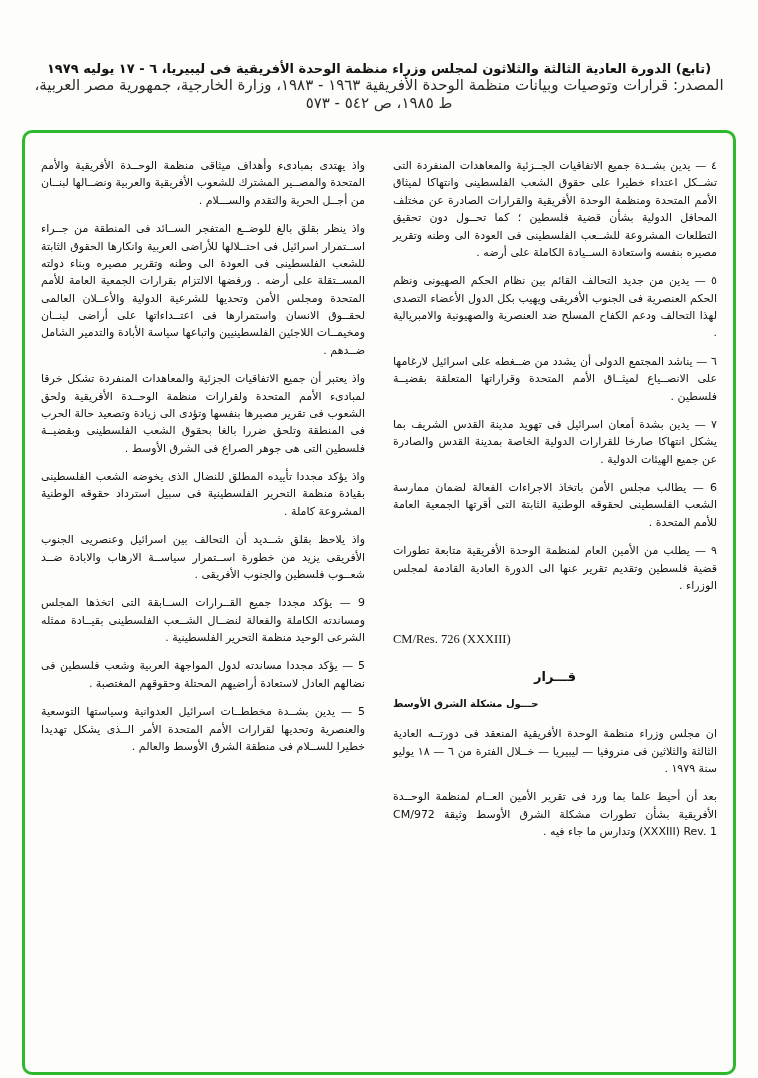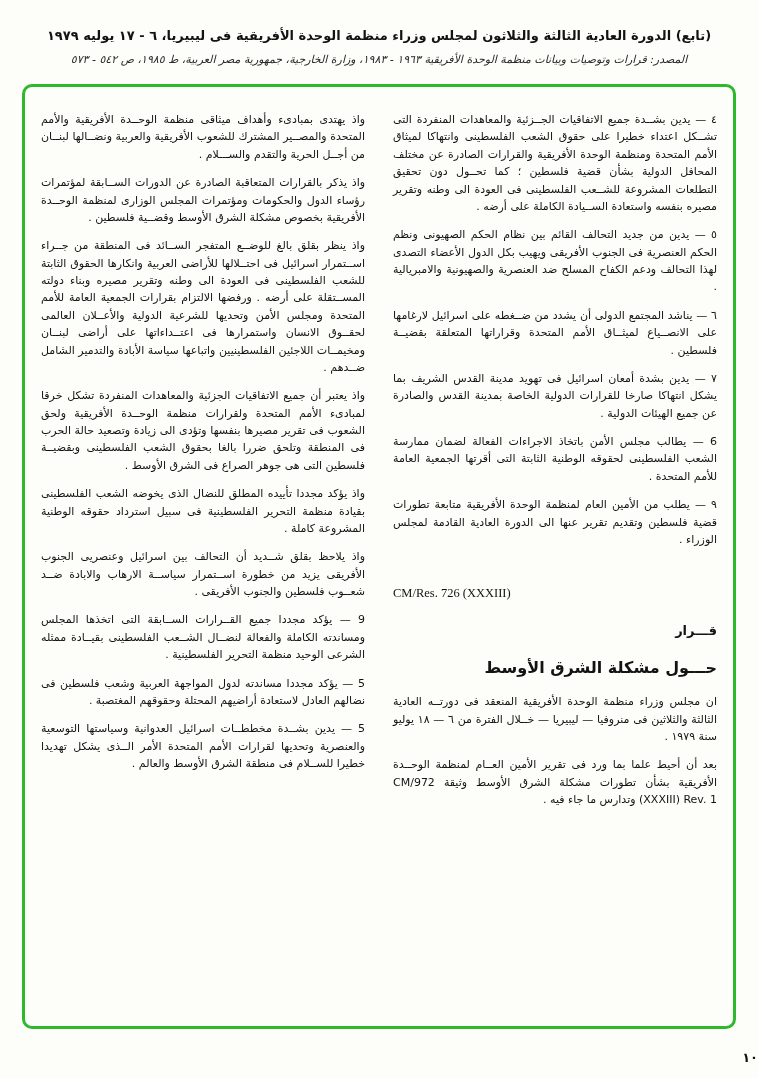--- a/index.html
+++ b/index.html
@@ -6,22 +6,22 @@
   html, body {
     width: 758px; height: 1078px;
     background: #fdfdf9;
     font-family: "DejaVu Sans", sans-serif;
     color: #131313;
     overflow: hidden;
   }
   .page { width: 758px; height: 1078px; position: relative; padding-top: 28px; }
 
   .doc-header { direction: rtl; text-align: center; padding: 0 30px; }
-  .header-line1 { font-size: 13px; font-weight: bold; letter-spacing: 0; }
-  .header-line2 { font-size: 11px; margin-top: 10px; color: #2a2a2a; font-style: italic; }
+  .header-line1 { font-size: 13px; font-weight: bold; letter-spacing: 0; margin-top: 33px; }
+  .header-line2 { font-size: 15px; color: #2a2a2a; }
 
   .frame {
     margin: 18px 22px 0;
     border: 3px solid var(--frame-green, #2eb82e);
     border-radius: 10px;
     padding: 24px 16px 14px;
     height: 945px;
     overflow: hidden;
     background: #fdfdf9;
   }
@@ -37,28 +37,28 @@
   }
   .res-code {
     direction: ltr;
     unicode-bidi: isolate;
     text-align: left;
     font-size: 12.5px;
     margin: 38px 0 22px;
     font-family: Liberation Serif, serif;
   }
   .heading {
-    text-align: right;
+    text-align: center;
     font-size: 13px;
     font-weight: bold;
-    margin: 6px 0 20px;
+    margin: 6px 0 14px;
   }
   .subheading {
-    text-align: right;
-    font-size: 16px;
+    text-align: left;
+    font-size: 10px;
     font-weight: bold;
     margin: 0 0 16px;
   }
 
   .doc-footer { text-align: right; margin-top: 21px; }
   .page-num { font-size: 13px; font-weight: bold; direction: rtl; }
 </style>
 </head>
 <body>
 
@@ -83,21 +83,20 @@
         <p class="res-code">CM/Res. 726 (XXXIII)</p>
         <h2 class="heading">قـــرار</h2>
         <h3 class="subheading">حـــول مشكلة الشرق الأوسط</h3>
 
         <p class="para">ان مجلس وزراء منظمة الوحدة الأفريقية المنعقد فى دورتــه العادية الثالثة والثلاثين فى منروفيا — ليبيريا — خــلال الفترة من ٦ — ١٨ يوليو سنة ١٩٧٩ .</p>
         <p class="para">بعد أن أحيط علما بما ورد فى تقرير الأمين العــام لمنظمة الوحــدة الأفريقية بشأن تطورات مشكلة الشرق الأوسط وثيقة CM/972 (XXXIII) Rev. 1 وتدارس ما جاء فيه .</p>
       </article>
 
       <article class="col">
         <p class="para">واذ يهتدى بمبادىء وأهداف ميثاقى منظمة الوحــدة الأفريقية والأمم المتحدة والمصــير المشترك للشعوب الأفريقية والعربية ونضــالها لبنــان من أجــل الحرية والتقدم والســـلام .</p>
-        <p class="para">واذ يذكر بالقرارات المتعاقبة الصادرة عن الدورات الســابقة لمؤتمرات رؤساء الدول والحكومات ومؤتمرات المجلس الوزارى لمنظمة الوحــدة الأفريقية بخصوص مشكلة الشرق الأوسط وقضــية فلسطين .</p>
         <p class="para">واذ ينظر بقلق بالغ للوضــع المتفجر الســائد فى المنطقة من جــراء اســتمرار اسرائيل فى احتــلالها للأراضى العربية وانكارها الحقوق الثابتة للشعب الفلسطينى فى العودة الى وطنه وتقرير مصيره وبناء دولته المســتقلة على أرضه . ورفضها الالتزام بقرارات الجمعية العامة للأمم المتحدة ومجلس الأمن وتحديها للشرعية الدولية والأعــلان العالمى لحقــوق الانسان واستمرارها فى اعتــداءاتها على أراضى لبنــان ومخيمــات اللاجئين الفلسطينيين واتباعها سياسة الأبادة والتدمير الشامل ضــدهم .</p>
         <p class="para">واذ يعتبر أن جميع الاتفاقيات الجزئية والمعاهدات المنفردة تشكل خرقا لمبادىء الأمم المتحدة ولقرارات منظمة الوحــدة الأفريقية ولحق الشعوب فى تقرير مصيرها بنفسها وتؤدى الى زيادة وتصعيد حالة الحرب فى المنطقة وتلحق ضررا بالغا بحقوق الشعب الفلسطينى وبقضيــة فلسطين التى هى جوهر الصراع فى الشرق الأوسط .</p>
         <p class="para">واذ يؤكد مجددا تأييده المطلق للنضال الذى يخوضه الشعب الفلسطينى بقيادة منظمة التحرير الفلسطينية فى سبيل استرداد حقوقه الوطنية المشروعة كاملة .</p>
         <p class="para">واذ يلاحظ بقلق شــديد أن التحالف بين اسرائيل وعنصريى الجنوب الأفريقى يزيد من خطورة اســتمرار سياســة الارهاب والابادة ضــد شعــوب فلسطين والجنوب الأفريقى .</p>
         <p class="para">9 — يؤكد مجددا جميع القــرارات الســابقة التى اتخذها المجلس ومساندته الكاملة والفعالة لنضــال الشــعب الفلسطينى بقيــادة ممثله الشرعى الوحيد منظمة التحرير الفلسطينية .</p>
         <p class="para">5 — يؤكد مجددا مساندته لدول المواجهة العربية وشعب فلسطين فى نضالهم العادل لاستعادة أراضيهم المحتلة وحقوقهم المغتصبة .</p>
         <p class="para">5 — يدين بشــدة مخططــات اسرائيل العدوانية وسياستها التوسعية والعنصرية وتحديها لقرارات الأمم المتحدة الأمر الــذى يشكل تهديدا خطيرا للســلام فى منطقة الشرق الأوسط والعالم .</p>
       </article>
 
     </div>

